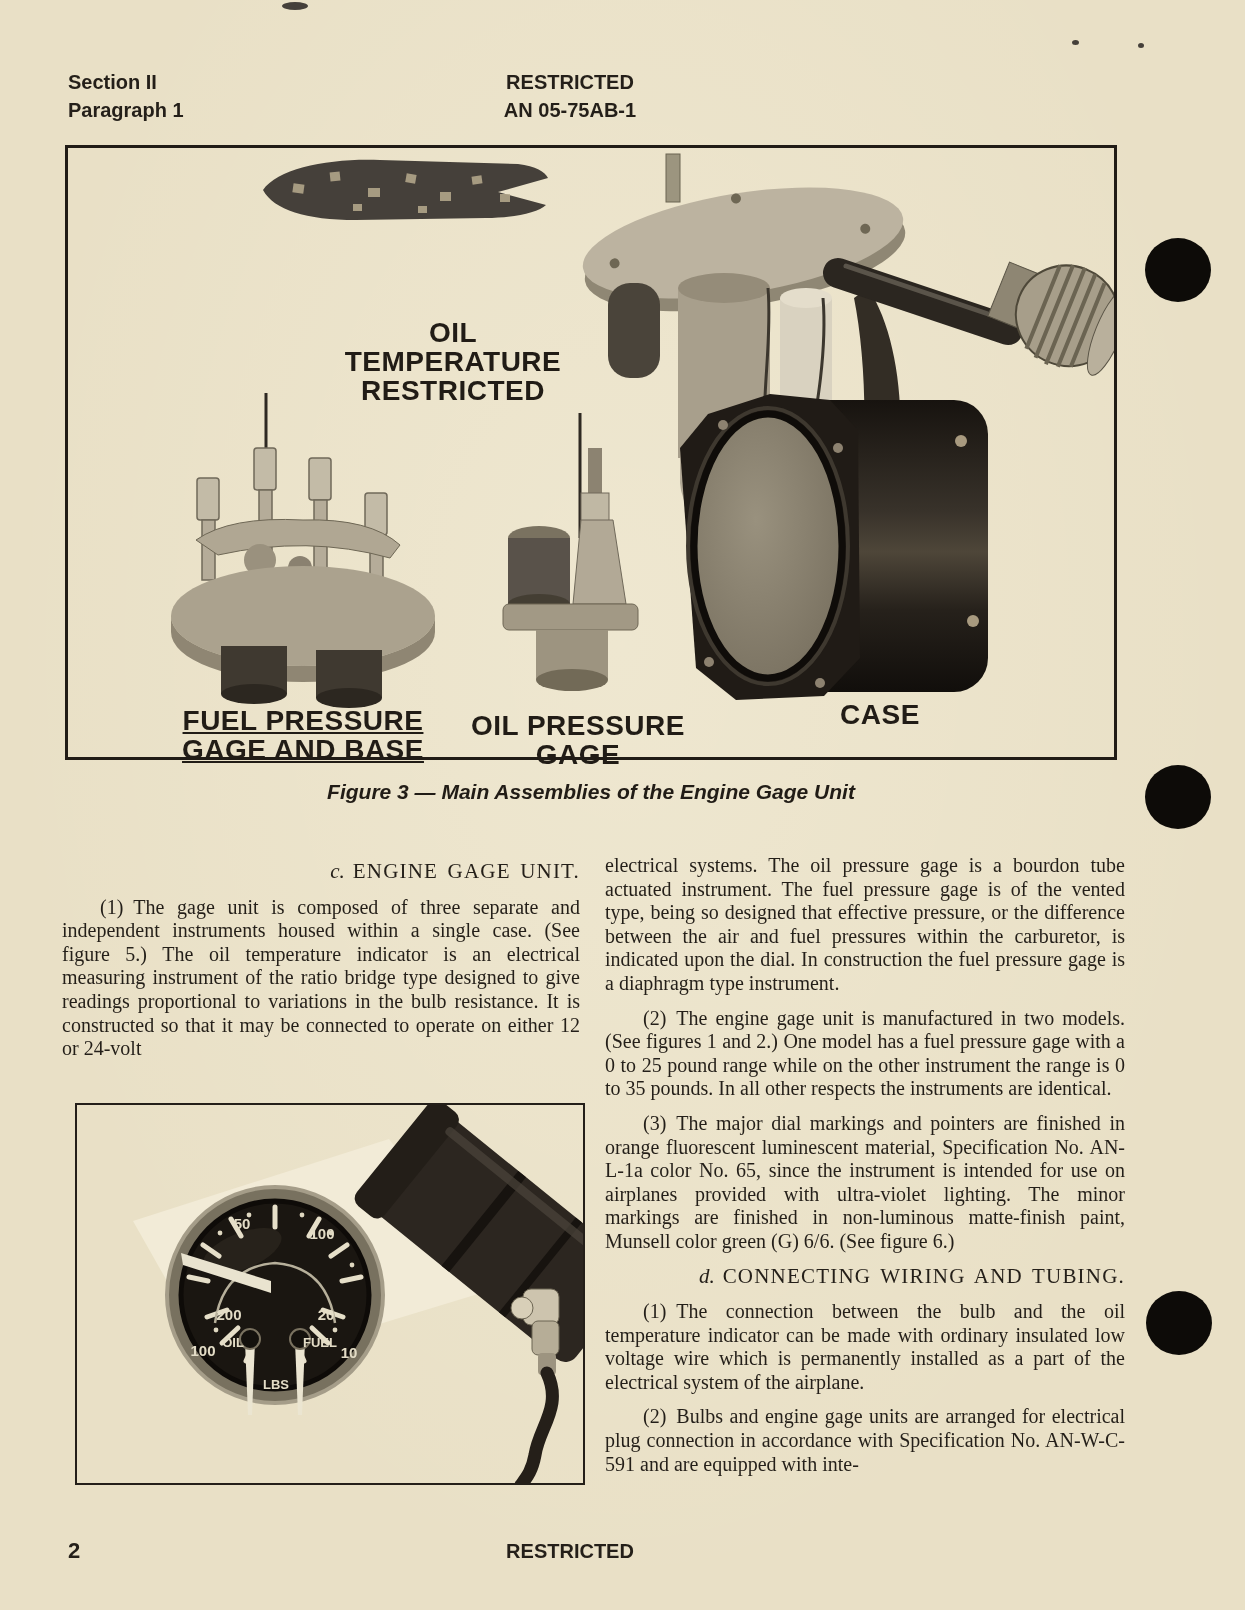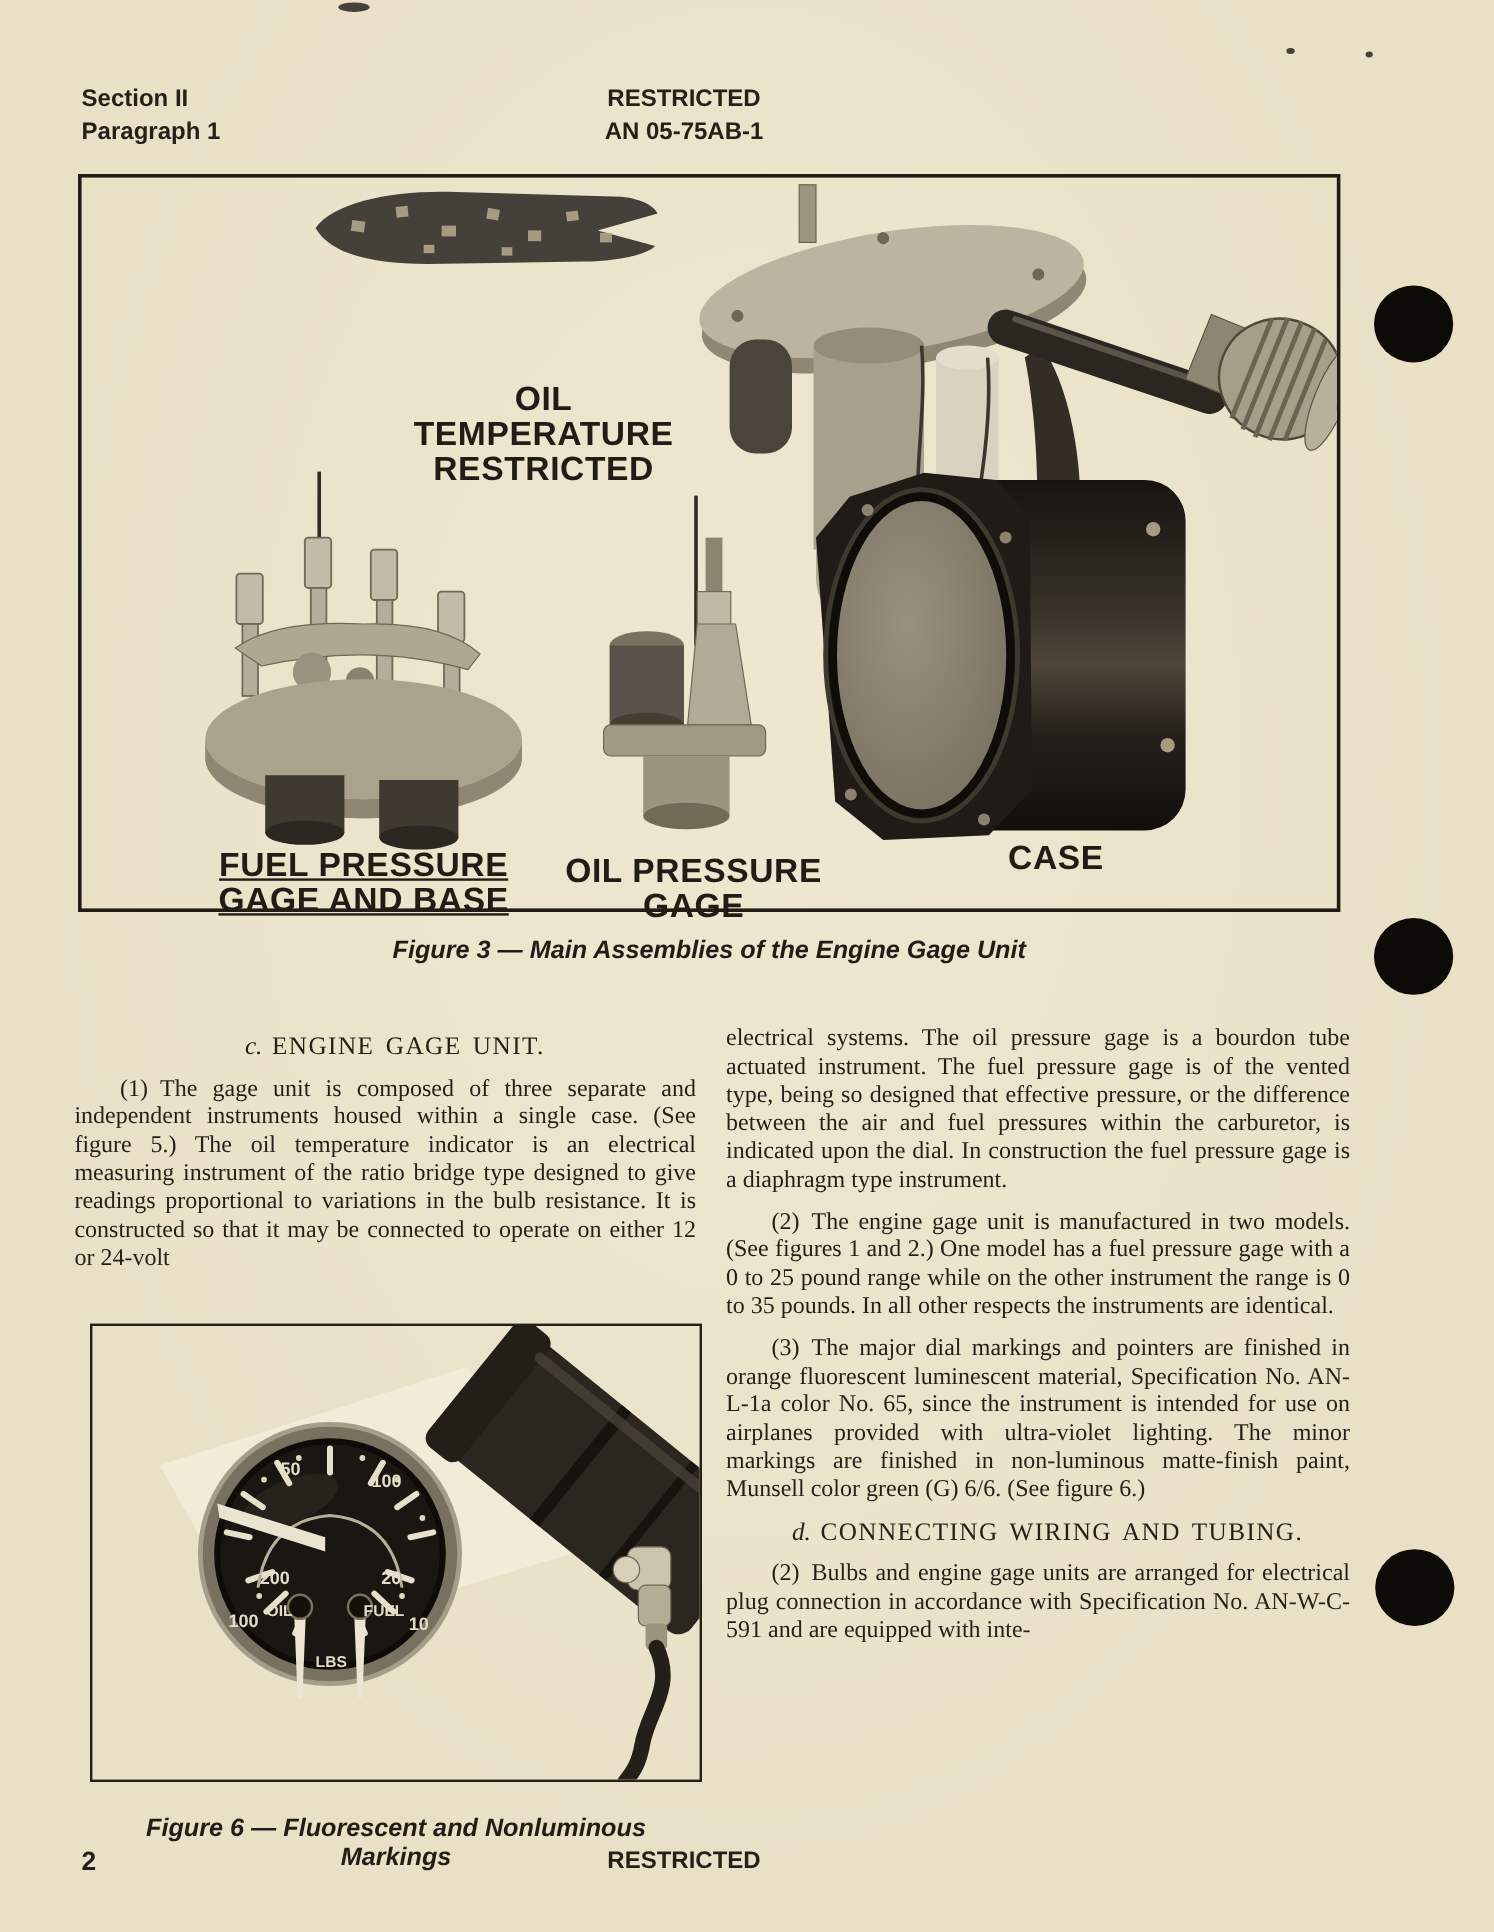--- a/index.html
+++ b/index.html
@@ -25,21 +25,21 @@
   .flabel{position:absolute; text-align:center;
     font-family:"Liberation Sans", sans-serif; font-weight:bold; font-size:28px; line-height:29px;
     letter-spacing:0.5px; color:#211c16;}
   .fig-caption{position:absolute; text-align:center;
     font-family:"Liberation Sans", sans-serif; font-weight:bold; font-style:italic; font-size:21px;
     color:#211c16;}
   
   .col{position:absolute; font-size:20px; line-height:23.6px; text-align:justify;}
   .para{margin:0 0 11px 0; text-indent:38px;}
   .para.noindent{text-indent:0;}
-  .subheading{margin:10px 0 12px 2px; text-indent:14px; font-size:21px; letter-spacing:1.2px; word-spacing:3px; text-align:center;}
+  .subheading{margin:10px 0 12px 2px; text-indent:14px; font-size:21px; letter-spacing:1.2px; word-spacing:3px; text-align:right;}
   .subheading .pfx{font-style:italic; letter-spacing:0; margin-right:8px;}
   
   #fig6box{position:absolute; left:75px; top:1103px; width:506px; height:378px;
     border:2px solid #241f19;}
   
   .footer-page{position:absolute; left:68px; top:1538px;
     font-family:"Liberation Sans", sans-serif; font-weight:bold; font-size:22px;}
   .footer-restricted{position:absolute; left:420px; top:1540px; width:300px; text-align:center;
     font-family:"Liberation Sans", sans-serif; font-weight:bold; font-size:20px;}
   
@@ -197,20 +197,21 @@
     <p class="para">(1) The gage unit is composed of three separate and independent instruments housed within a single case. (See figure 5.) The oil temperature indicator is an electrical measuring instrument of the ratio bridge type designed to give readings proportional to variations in the bulb resistance. It is constructed so that it may be connected to operate on either 12 or 24-volt</p>
   </div>
 
   <div class="col" style="left:605px; top:854px; width:520px;">
     <p class="para noindent">electrical systems. The oil pressure gage is a bourdon tube actuated instrument. The fuel pressure gage is of the vented type, being so designed that effective pressure, or the difference between the air and fuel pressures within the carburetor, is indicated upon the dial. In construction the fuel pressure gage is a diaphragm type instrument.</p>
     <p class="para">(2) The engine gage unit is manufactured in two models. (See figures 1 and 2.) One model has a fuel pressure gage with a 0 to 25 pound range while on the other instrument the range is 0 to 35 pounds. In all other respects the instruments are identical.</p>
     <p class="para">(3) The major dial markings and pointers are finished in orange fluorescent luminescent material, Specification No. AN-L-1a color No. 65, since the instrument is intended for use on airplanes provided with ultra-violet lighting. The minor markings are finished in non-luminous matte-finish paint, Munsell color green (G) 6/6. (See figure 6.)</p>
     <div class="subheading">
       <span class="pfx">d.</span><span>CONNECTING WIRING AND TUBING.</span>
     </div>
+    <p class="para">(1) The connection between the bulb and the oil temperature indicator can be made with ordinary insulated low voltage wire which is permanently installed as a part of the electrical system of the airplane.</p>
     <p class="para">(2) Bulbs and engine gage units are arranged for electrical plug connection in accordance with Specification No. AN-W-C-591 and are equipped with inte-</p>
   </div>
 
   <div id="fig6box">
     <svg width="506" height="378" viewBox="0 0 506 378">
 
       <polygon points="312,34 424,182 142,268 56,116" fill="#f2ebd7"></polygon>
 
       <g>
         <g transform="rotate(39 400 120)">
@@ -277,21 +278,20 @@
           <text x="156" y="242" font-size="13">OIL</text>
           <text x="243" y="242" font-size="13">FUEL</text>
           <text x="126" y="251" font-size="15">100</text>
           <text x="272" y="253" font-size="15">10</text>
           <text x="199" y="284" font-size="13">LBS</text>
         </g>
       </g>
     </svg>
   </div>
 
-  <div class="fig-caption" style="left:75px; top:1512px; width:510px;">Figure 6 — Fluorescent and Nonluminous Markings</div>
 
   <div class="footer-page">2</div>
   <div class="footer-restricted">RESTRICTED</div>
 
   <div class="holedot" style="left:1145px; top:238px;"></div>
   <div class="holedot" style="left:1145px; top:765px;"></div>
   <div class="holedot" style="left:1146px; top:1291px;"></div>
 
 </div>
 

